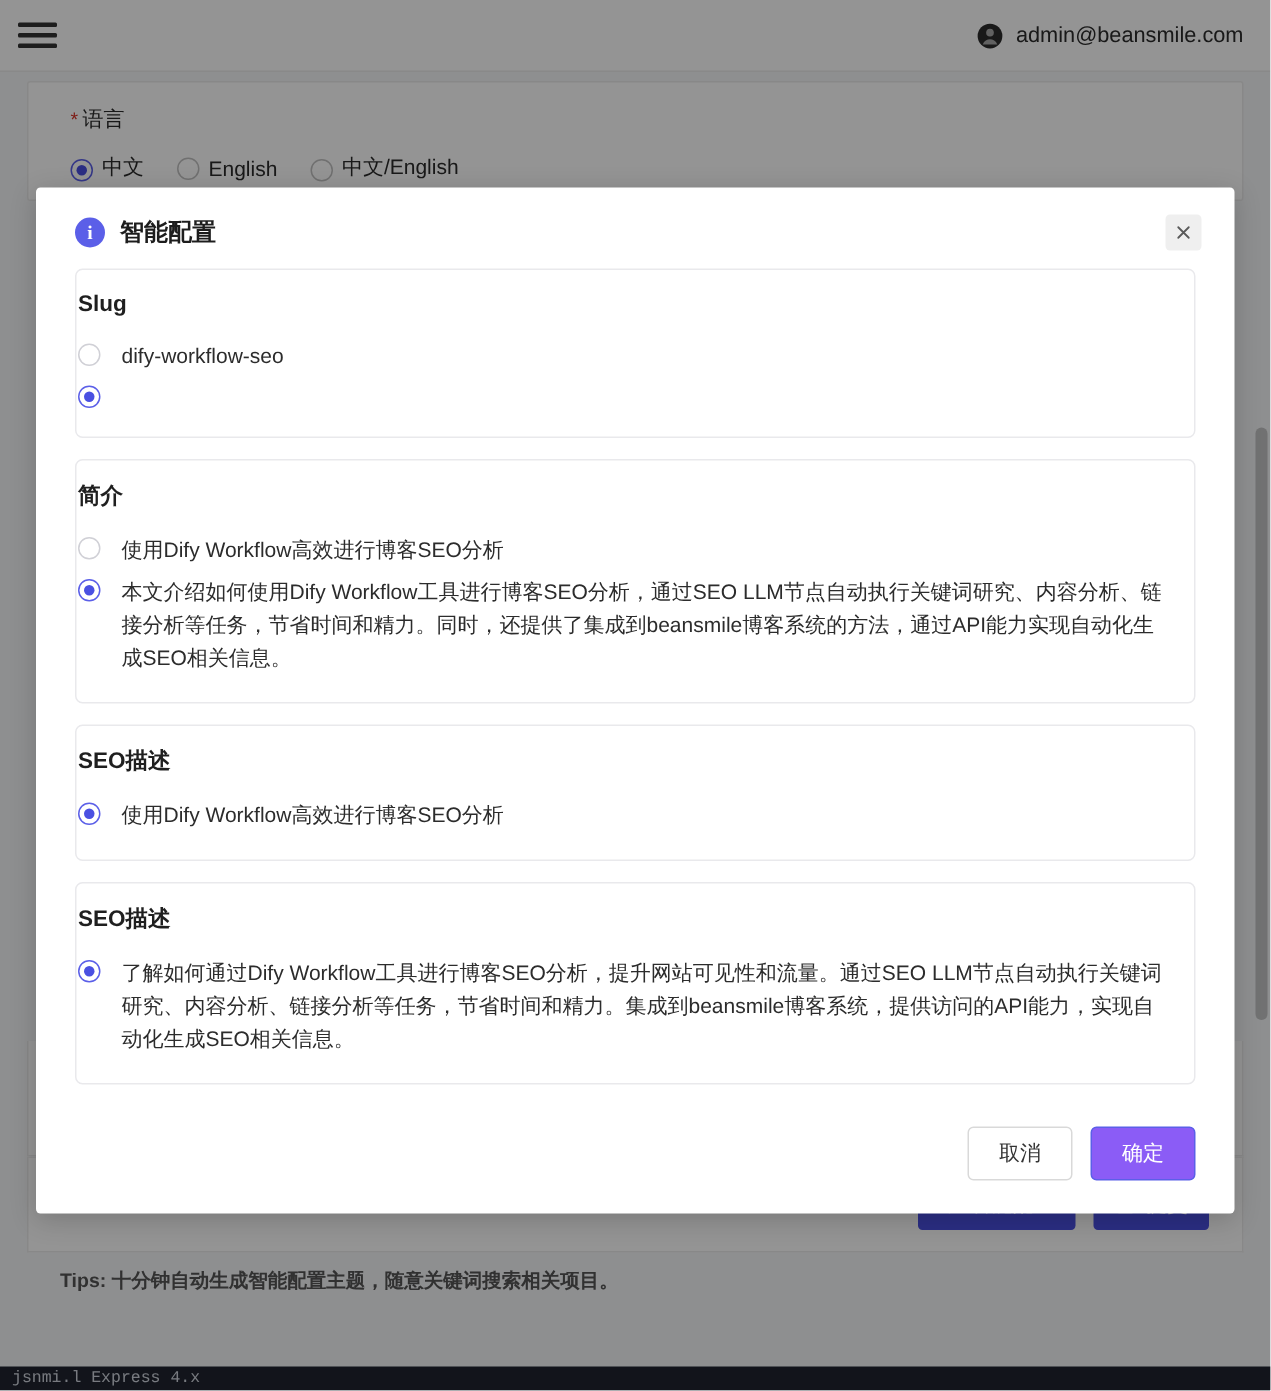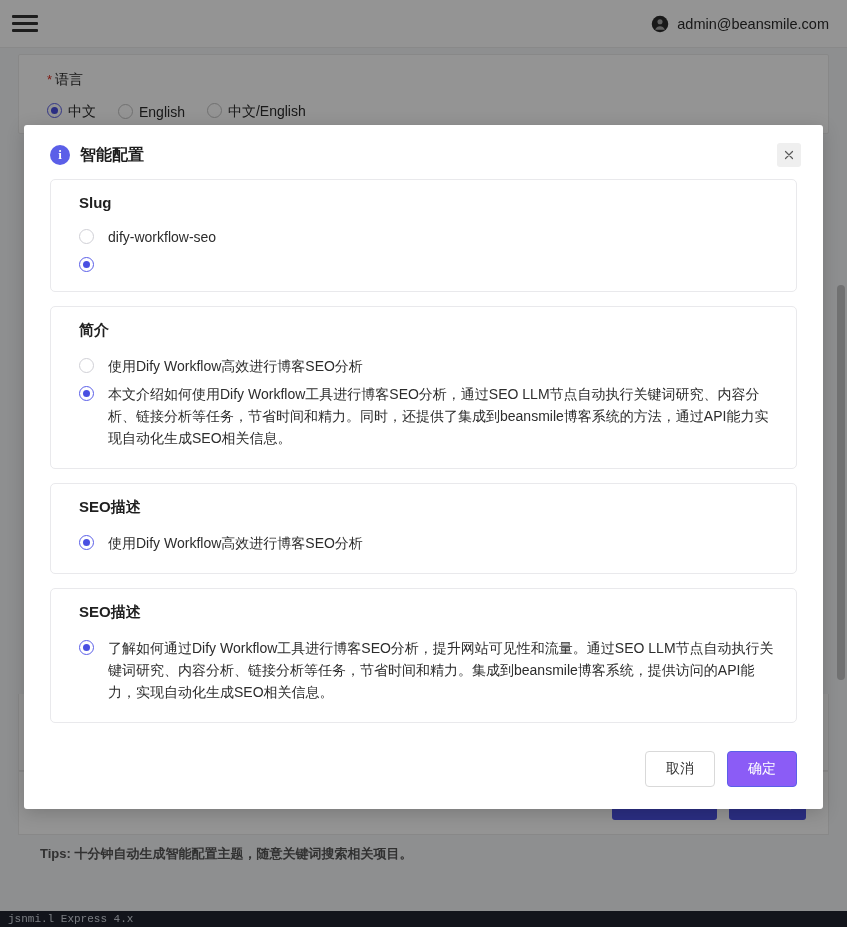--- a/index.html
+++ b/index.html
@@ -63,21 +63,21 @@
   .field-label {
     font-size: 14px;
     color: #2b2b2b;
     margin-bottom: 14px;
   }
   .req-star { color: #d93025; margin-right: 3px; font-size: 13px; }
   .radio-row {
     display: flex; align-items: center; gap: 8px;
     font-size: 14px; color: #2b2b2b;
   }
-  .radio-opt { display: flex; align-items: flex-start; gap: 6px; margin-right: 14px; cursor: pointer; }
+  .radio-opt { display: flex; align-items: flex-end; gap: 6px; margin-right: 14px; cursor: pointer; }
   .rdo {
     width: 15px; height: 15px; border-radius: 50%;
     border: 1px solid #c2c2c2; background: #fff;
     display: inline-block; position: relative; flex: none;
   }
   .rdo.on { border-color: #5b5fe8; }
   .rdo.on::after {
     content: ""; position: absolute;
     left: 3px; top: 3px; width: 7px; height: 7px;
     border-radius: 50%; background: #4a50e2;
@@ -190,21 +190,21 @@
   }
   .close-btn svg { display: block; }
 
   .modal-body {
     padding: 4px 26px 0 26px;
   }
   .sec-card {
     border: 1px solid #e9e9ec;
     border-radius: 5px;
     background: #fff;
-    padding: 14px 16px 16px 28px;
+    padding: 14px 16px 16px 1px;
     margin-bottom: 14px;
   }
   .sec-title {
     font-size: 15px;
     font-weight: 600;
     color: #1f1f1f;
     margin: 0 0 12px 0;
   }
   .opt-row {
     display: flex;

